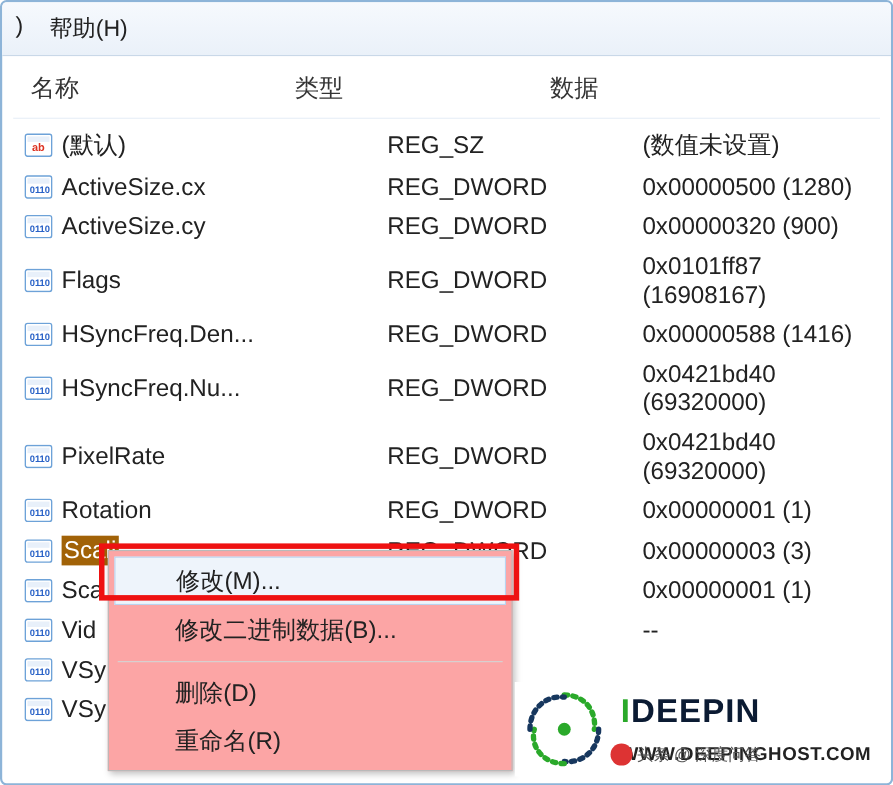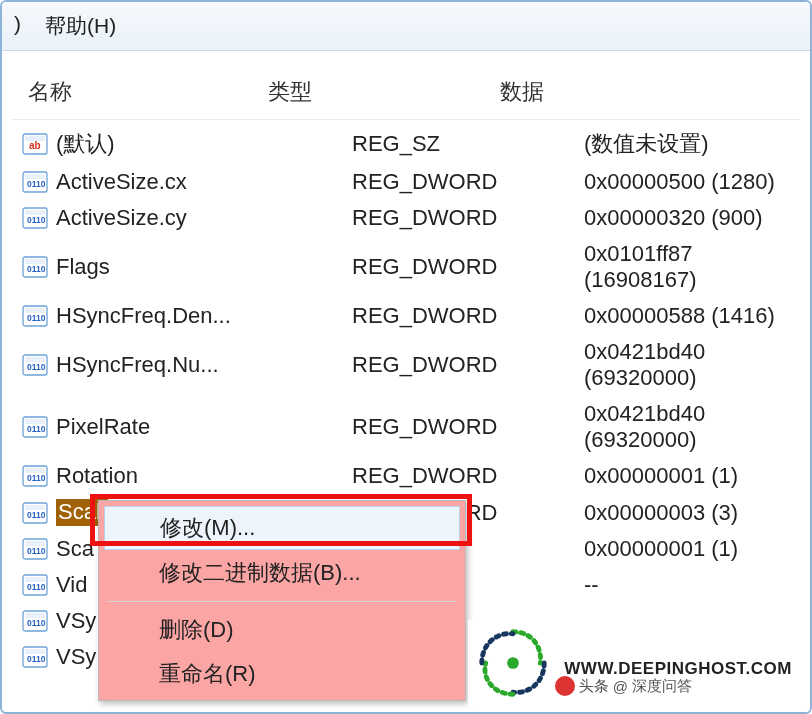--- a/index.html
+++ b/index.html
@@ -23,21 +23,21 @@
 .menubar {
   background: linear-gradient(#f6f9fd,#eaf1f9);
   border-bottom: 1px solid #c9d8e8;
   padding: 6px 0 6px 0;
   font-size: 21px;
   color: #222;
   display:flex;
 }
 .menubar .item { padding: 4px 12px; }
 .list-pane {
-  padding: 16px 10px 0 10px;
+  padding: 4px 10px 0 10px;
 }
 .headers {
   display: flex;
   color: #333;
   font-size: 22px;
   padding: 10px 10px 12px 16px;
   border-bottom: 1px solid #e7eef7;
 }
 .col-name { width: 240px; }
 .col-type { width: 232px; }
@@ -329,20 +329,21 @@
       <g fill="none">
         <path d="M40 8 C60 8 70 24 68 40" stroke="#2aa92a" stroke-width="5" stroke-dasharray="3 5" stroke-linecap="round"></path>
         <path d="M72 40 C72 60 56 72 40 70" stroke="#17375e" stroke-width="5" stroke-dasharray="3 5" stroke-linecap="round"></path>
         <path d="M40 72 C20 72 8 56 12 40" stroke="#2aa92a" stroke-width="5" stroke-dasharray="3 5" stroke-linecap="round"></path>
         <path d="M8 40 C8 20 24 8 40 10" stroke="#17375e" stroke-width="5" stroke-dasharray="3 5" stroke-linecap="round"></path>
         <circle cx="40" cy="40" r="6" fill="#2aa92a"></circle>
       </g>
     </svg>
   </div>
   <div class="wm-txt">
+    <div class="wm-brand"><span class="i">I</span><span>DEEPIN</span></div>
     <div class="wm-url">WWW.DEEPINGHOST.COM</div>
   </div>
 </div>
 
 <div class="byline">
   <span class="av"></span>
   <span>头条</span>
   <span>@</span>
   <span>深度问答</span>
 </div>

